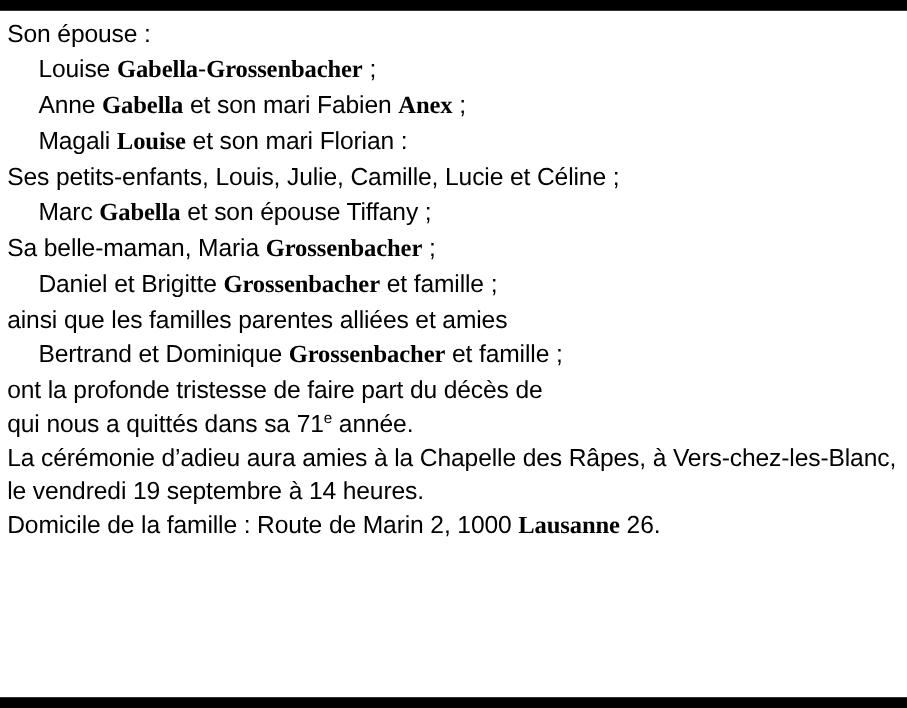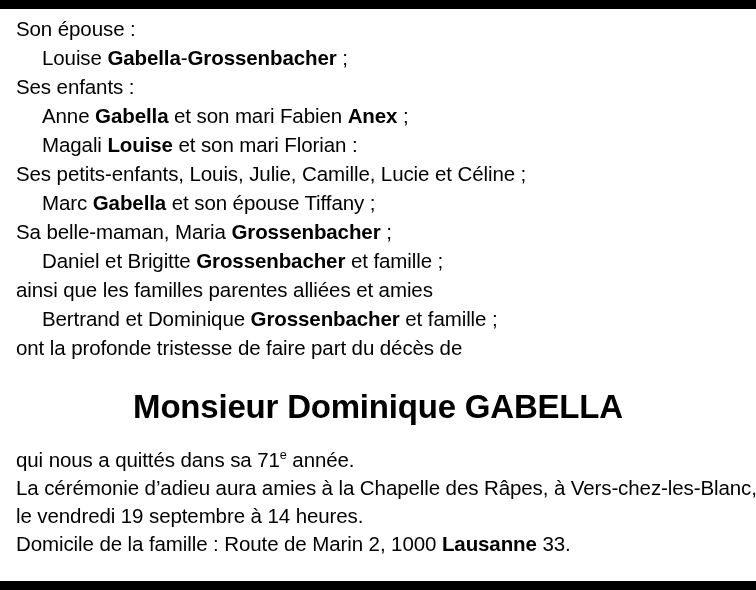--- a/index.html
+++ b/index.html
@@ -35,34 +35,35 @@
     left: 0;
     width: 756px;
     height: 9px;
     background: #000000;
   }
   .body-text {
     position: absolute;
     top: 14px;
     left: 0;
     width: 756px;
-    padding: 0 16px;
+    padding: 0 6px;
     box-sizing: border-box;
   }
   .line {
     font-size: 20.5px;
     line-height: 29px;
     white-space: nowrap;
     letter-spacing: -0.1px;
   }
   .line.indent {
     padding-left: 26px;
   }
   .line b {
     font-weight: bold;
+    font-family: Liberation Serif, serif;
   }
   .deceased-name {
     text-align: center;
     font-size: 33px;
     font-weight: bold;
     line-height: 42px;
     margin-top: 24px;
     margin-bottom: 18px;
     letter-spacing: -0.2px;
     white-space: nowrap;
@@ -78,33 +79,31 @@
 </style>
 </head>
 <body>
 
 <div class="notice">
   <div class="rule-top"></div>
   <div class="body-text">
     <div id="survivors-lines">
         <div class="line"><span>Son épouse :</span></div>
         <div class="line indent"><span>Louise </span><b>Gabella</b><span>-</span><b>Grossenbacher</b><span> ;</span></div>
-        <div class="line"><span>Ses enfants :</span></div>
         <div class="line indent"><span>Anne </span><b>Gabella</b><span> et son mari Fabien </span><b>Anex</b><span> ;</span></div>
         <div class="line indent"><span>Magali </span><b>Louise</b><span> et son mari Florian :</span></div>
         <div class="line"><span>Ses petits-enfants, Louis, Julie, Camille, Lucie et Céline ;</span></div>
         <div class="line indent"><span>Marc </span><b>Gabella</b><span> et son épouse Tiffany ;</span></div>
         <div class="line"><span>Sa belle-maman, Maria </span><b>Grossenbacher</b><span> ;</span></div>
         <div class="line indent"><span>Daniel et Brigitte </span><b>Grossenbacher</b><span> et famille ;</span></div>
         <div class="line"><span>ainsi que les familles parentes alliées et amies</span></div>
         <div class="line indent"><span>Bertrand et Dominique </span><b>Grossenbacher</b><span> et famille ;</span></div>
         <div class="line"><span>ont la profonde tristesse de faire part du décès de</span></div>
       </div>
-    <div class="deceased-name">Monsieur Dominique GABELLA</div>
     <div id="closing-lines">
         <div class="line tight"><span>qui nous a quittés dans sa 71</span><sup>e</sup><span> année.</span></div>
         <div class="line tight"><span>La cérémonie d’adieu aura amies à la Chapelle des Râpes, à Vers-chez-les-Blanc,</span></div>
         <div class="line tight"><span>le vendredi 19 septembre à 14 heures.</span></div>
-        <div class="line tight"><span>Domicile de la famille : Route de Marin 2, 1000 </span><b>Lausanne</b><span> 33.</span></div>
+        <div class="line tight"><span>Domicile de la famille : Route de Marin 2, 1000 </span><b>Lausanne</b><span> 26.</span></div>
       </div>
   </div>
   <div class="rule-bottom"></div>
 </div>
 
 </body></html>

